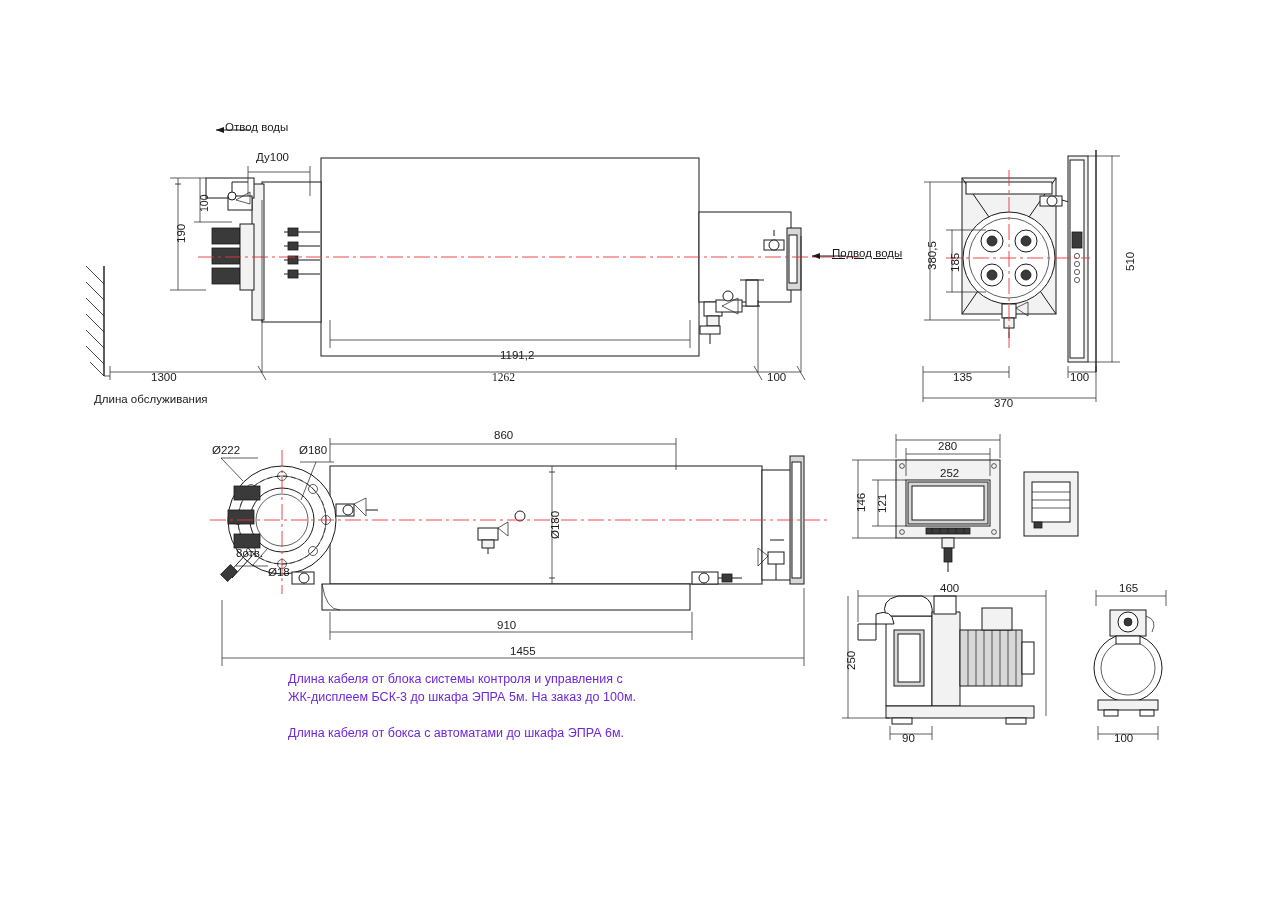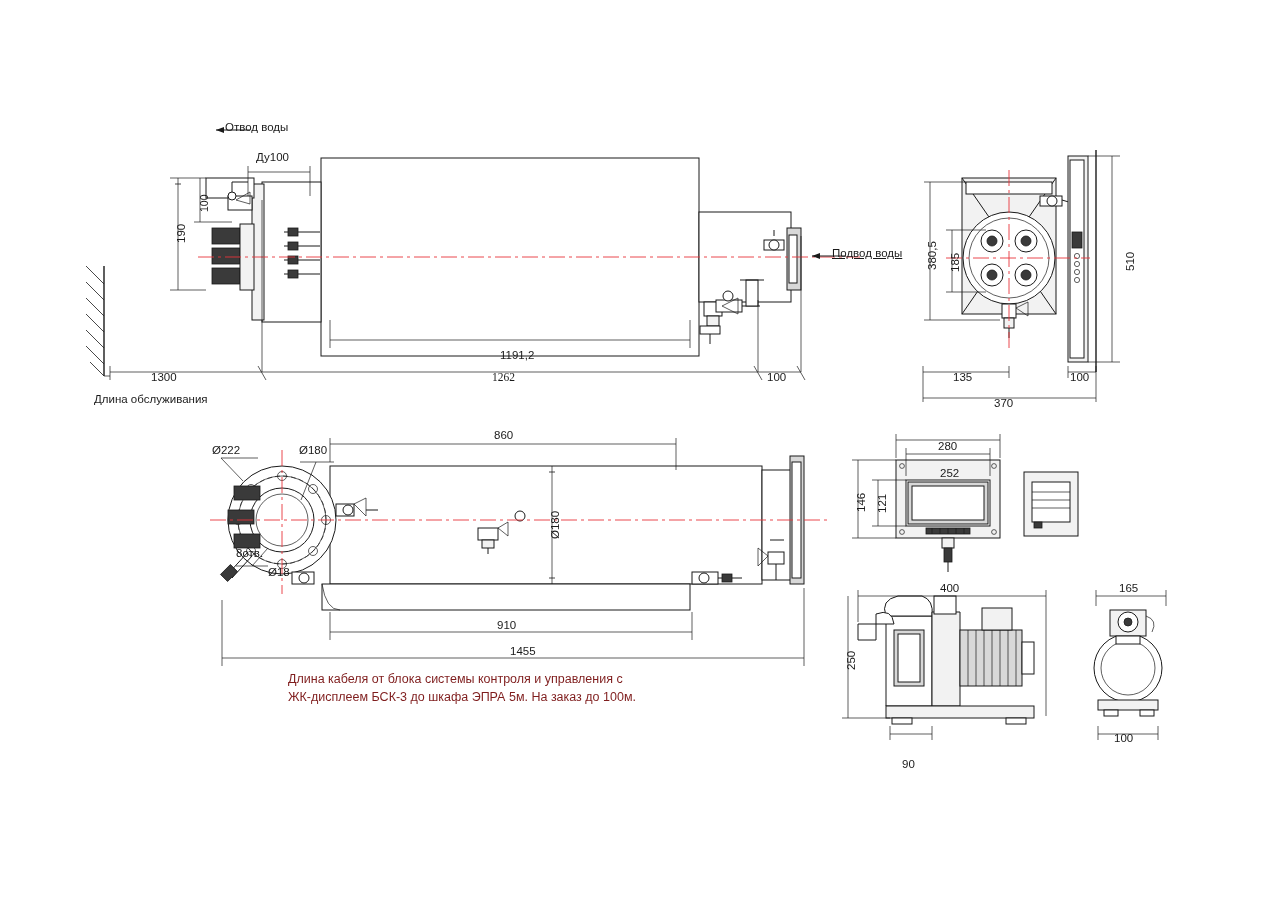--- a/index.html
+++ b/index.html
@@ -2,21 +2,21 @@
 <html><head>
 <meta charset="utf-8">
 <style>
   html,body{margin:0;padding:0;background:#ffffff;}
   body{width:1273px;height:900px;position:relative;overflow:hidden;
        font-family:"Liberation Sans", sans-serif;color:#1a1a1a;}
   #stage{position:absolute;left:0;top:0;width:1273px;height:668px;}
   .lbl{position:absolute;font-size:11.5px;color:#1a1a1a;white-space:nowrap;line-height:1.15;}
   .lbl.sm{font-size:10.5px;}
   .lbl.rot{transform-origin:0 0;transform:rotate(-90deg);}
-  .note{position:absolute;font-size:12.5px;color:#7f1d1d;line-height:1.45;white-space:pre-line;}
+  .note{position:absolute;font-size:12.5px;color:#6d28d9;line-height:1.45;white-space:pre-line;}
   svg{position:absolute;left:0;top:0;overflow:visible;}
   .ln{stroke:#1a1a1a;fill:none;stroke-width:1;}
   .thin{stroke:#1a1a1a;fill:none;stroke-width:0.7;}
   .thk{stroke:#1a1a1a;fill:none;stroke-width:1.4;}
   .dim{stroke:#1a1a1a;fill:none;stroke-width:0.7;}
   .ctr{stroke:#e8333a;fill:none;stroke-width:0.9;stroke-dasharray:16 4 3 4;}
   .fillw{fill:#ffffff;stroke:#1a1a1a;stroke-width:1;}
   .fillg{fill:#f2f2f2;stroke:#1a1a1a;stroke-width:1;}
   .filld{fill:#d8d8d8;stroke:#1a1a1a;stroke-width:1;}
   .filldk{fill:#3a3a3a;stroke:#1a1a1a;stroke-width:0.8;}
@@ -443,20 +443,21 @@
 <div class="lbl" style="left:497px;top:619px;">910</div>
 <div class="lbl" style="left:510px;top:645px;">1455</div>
 
 <div class="lbl" style="left:940px;top:426px;margin-top:41px;">252</div>
 <div class="lbl" style="left:938px;top:440px;">280</div>
 <div class="lbl rot" style="left:855px;top:512px;">146</div>
 <div class="lbl rot" style="left:876px;top:513px;">121</div>
 
 <div class="lbl" style="left:940px;top:582px;text-align:center;">400</div>
 <div class="lbl rot" style="left:845px;top:670px;">250</div>
-<div class="lbl" style="left:902px;top:732px;margin-top:26px;">90</div>
+<div class="lbl" style="left:902px;top:732px;">90</div>
 <div class="lbl" style="left:1119px;top:582px;">165</div>
 <div class="lbl" style="left:1114px;top:732px;">100</div>
 
 <div class="note" style="left:288px;top:670px;width:430px;">Длина кабеля от блока системы контроля и управления с
 ЖК-дисплеем БСК-3 до шкафа ЭПРА 5м. На заказ до 100м.</div>
+<div class="note" style="left:288px;top:724px;width:430px;">Длина кабеля от бокса с автоматами до шкафа ЭПРА 6м.</div>
 
 </div>
 
 </body></html>

